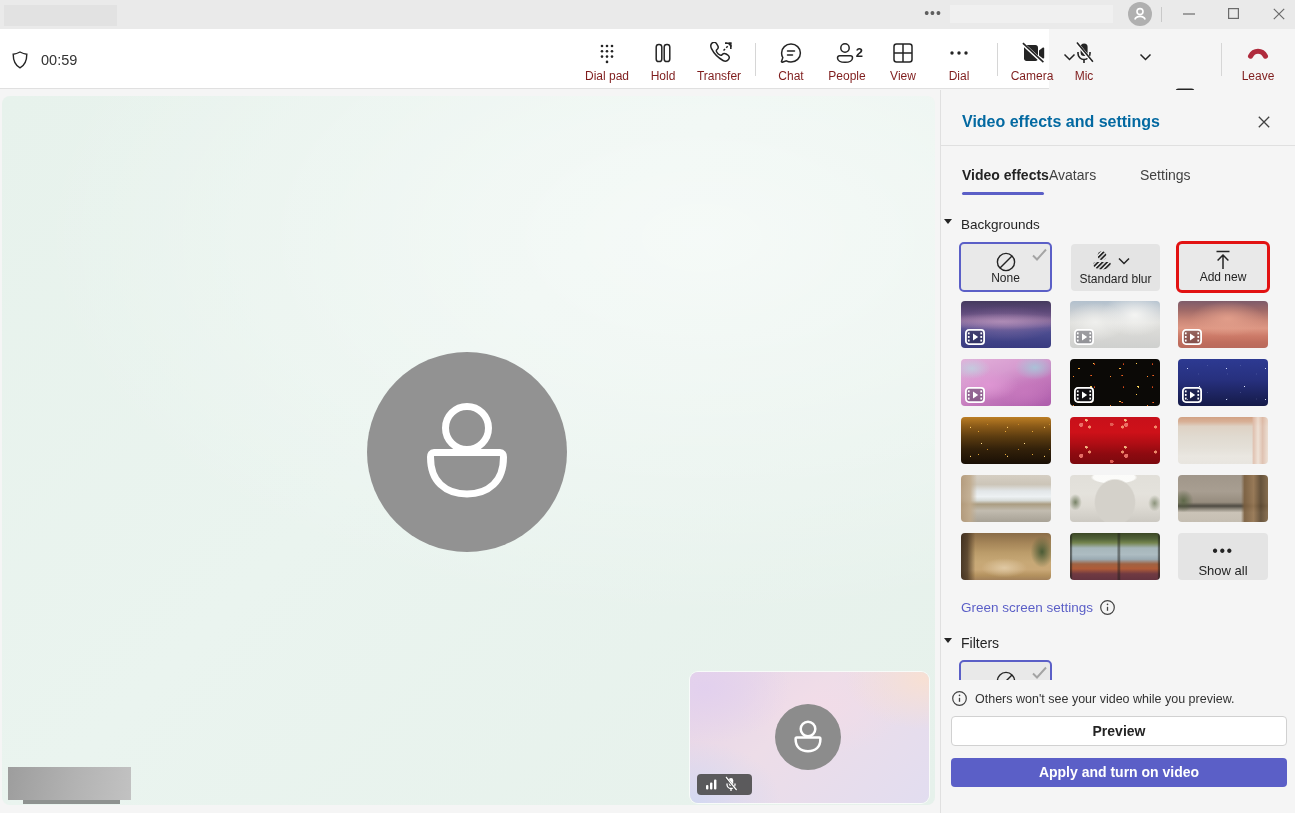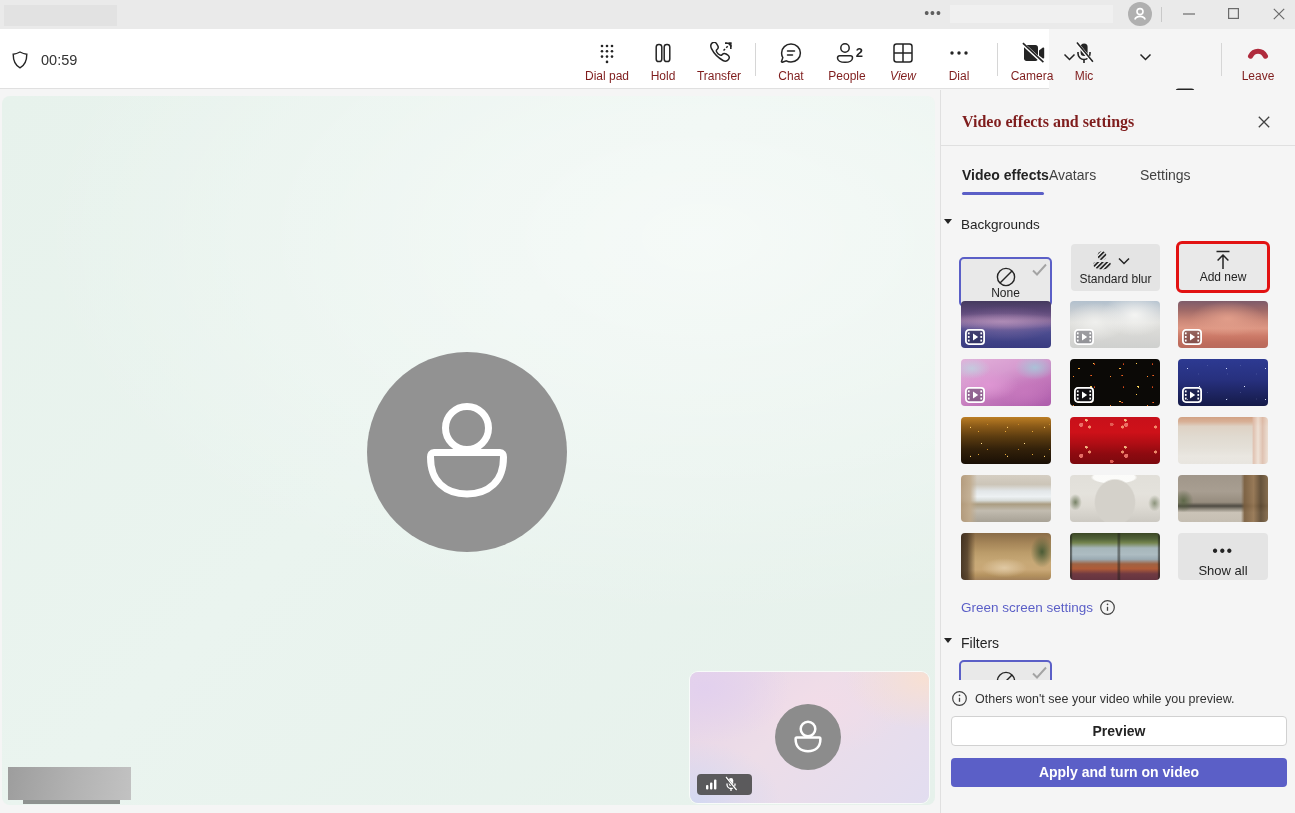--- a/index.html
+++ b/index.html
@@ -213,21 +213,21 @@
 
   <div class="tbtn" style="left:817px;width:60px;">
     <svg class="ico" width="60" height="22" viewBox="0 0 60 22">
       <circle cx="28" cy="6" r="4.2" fill="none" stroke="#242424" stroke-width="1.5"></circle>
       <path d="M22.6 13.8 L33.4 13.8 C34.6 13.8 35.5 14.7 35.5 15.9 C35.5 18.3 32.6 20.3 28 20.3 C23.4 20.3 20.5 18.3 20.5 15.9 C20.5 14.7 21.4 13.8 22.6 13.8 Z" fill="none" stroke="#242424" stroke-width="1.5"></path>
       <text x="38.8" y="15" font-family="Liberation Sans, sans-serif" font-size="13" font-weight="bold" fill="#242424">2</text>
     </svg>
     <div class="lbl">People</div>
   </div>
 
-  <div class="tbtn" style="left:873px;width:60px;font-style:italic;">
+  <div class="tbtn" style="left:873px;width:60px;">
     <svg class="ico" width="60" height="22" viewBox="0 0 60 22">
       <rect x="21" y="2" width="18" height="18" rx="2.5" fill="none" stroke="#242424" stroke-width="1.5"></rect>
       <path d="M30 2 L30 20 M21 11 L39 11" stroke="#242424" stroke-width="1.5"></path>
     </svg>
     <div class="lbl">View</div>
   </div>
 
   <div class="tbtn" style="left:929px;width:60px;">
     <svg class="ico" width="60" height="22" viewBox="0 0 60 22">
         <g fill="#242424">
@@ -314,35 +314,35 @@
           <path d="M34 14.5 L34 17" stroke="#ffffff" stroke-width="1.3"></path>
           <path d="M28.7 3.2 L39.3 16.2" stroke="#4a4a4a" stroke-width="2.4"></path>
           <path d="M29 3 L39.6 16" stroke="#ffffff" stroke-width="1.2"></path>
         </g>
       </svg>
     </div>
   </div>
 </div>
 
 <div id="panel"></div>
-<h1 class="abs" style="left:962px; top:113px; font-size:16px; color:#7f1d1d; font-family:Liberation Serif, serif;">Video effects and settings</h1>
+<h1 class="abs" style="left:962px; top:113px; font-size:16px; color:#0369a1; font-family:Liberation Sans, sans-serif;">Video effects and settings</h1>
 <div id="p-divider"></div>
 <svg style="position:absolute;left:1258px;top:116px;" width="12" height="12" viewBox="0 0 12 12">
     <path d="M0.8 0.8 L11.2 11.2 M11.2 0.8 L0.8 11.2" stroke="#424242" stroke-width="1.3"></path>
   </svg>
 
 <div class="tab" style="left:962px; font-weight:bold; color:#242424;">Video effects</div>
 <div class="tab" style="left:1049px;">Avatars</div>
 <div class="tab" style="left:1140px;">Settings</div>
 <div id="tab-underline"></div>
 
 <div class="tri" style="left:944px; top:219px;"></div>
 <div class="sechdr" style="left:961px; top:217px; font-size:13.5px;">Backgrounds</div>
 
-<div class="tile" style="left:959px; top:257px; width:93px; height:50px; border:2px solid #5b5fc7; border-radius:5px;">
+<div class="tile" style="left:959px; top:242px; width:93px; height:50px; border:2px solid #5b5fc7; border-radius:5px;">
   <svg style="position:absolute;left:35px;top:8px;" width="20" height="20" viewBox="0 0 20 20">
     <circle cx="10" cy="10" r="8.6" fill="none" stroke="#242424" stroke-width="1.4"></circle>
     <path d="M4 16 L16 4" stroke="#242424" stroke-width="1.4"></path>
   </svg>
   <svg style="position:absolute;left:70px;top:4px;" width="17" height="14" viewBox="0 0 17 14">
     <path d="M2 7.5 L6 11.5 L15 1.5" fill="none" stroke="#a4a4a4" stroke-width="1.9"></path>
   </svg>
   <div class="tlbl">None</div>
 </div>
 

